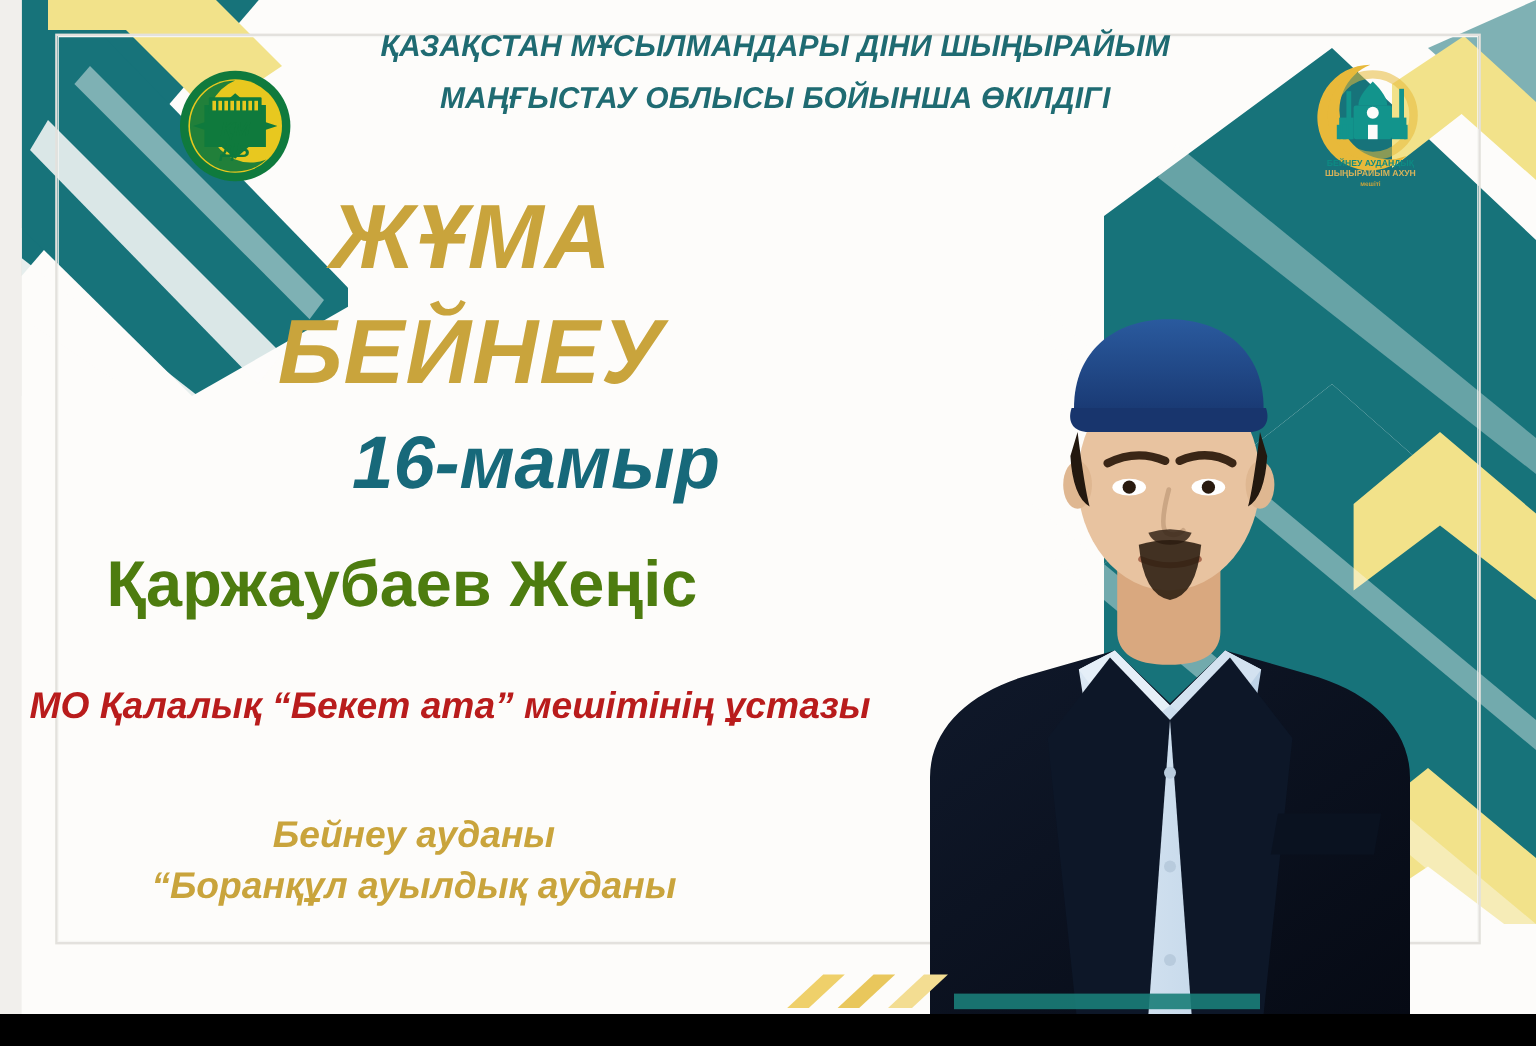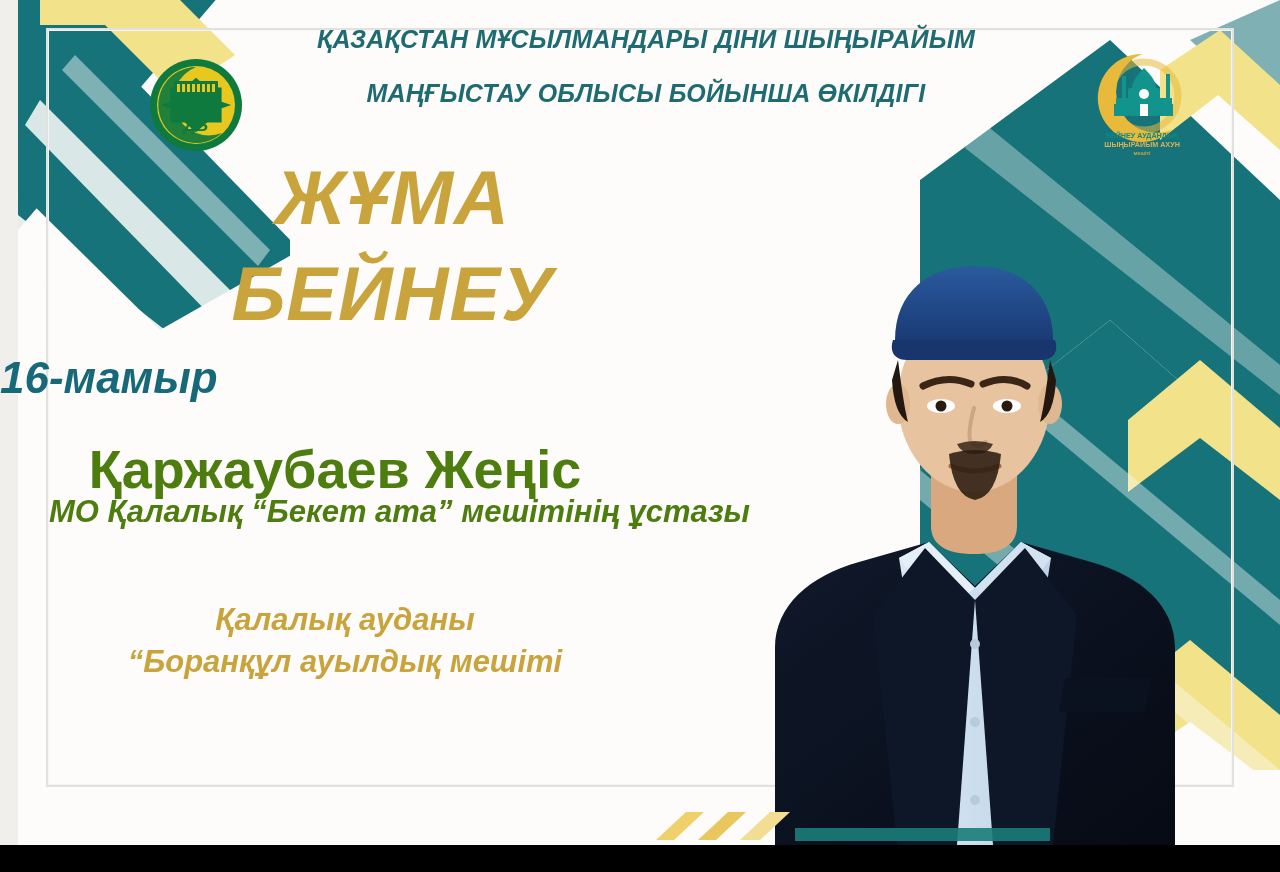--- a/index.html
+++ b/index.html
@@ -62,21 +62,21 @@
     text-align:center;
     z-index:6;
   }
   .header .line{
     color:#1f6b72;
     font-weight:bold;font-style:italic;
     font-size:25px;letter-spacing:0.2px;
     line-height:1.05;
     white-space:nowrap;
   }
-  .header .line.l2{margin-top:28px;}
+  .header .line.l2{margin-top:17px;}
 
   
   .logo-kmdb{position:absolute;left:148px;top:57px;width:96px;height:96px;z-index:7;font-style:italic;}
   .logo-mosque{position:absolute;left:1082px;top:46px;width:120px;height:120px;z-index:7;}
   .logo-kmdb svg,.logo-mosque svg{display:block;}
 
   
   .main{
     position:absolute;left:0;top:160px;width:760px;z-index:5;
   }
@@ -85,38 +85,39 @@
     font-weight:bold;font-style:italic;
     font-size:76px;line-height:1.0;
     letter-spacing:1px;
     text-align:center;
     padding-left:25px;
   }
   .t-uag{margin-top:20px;}
   .t-date{
     color:#17697a;
     font-weight:bold;font-style:italic;
-    font-size:44px;line-height:1.0;
+    font-size:62px;line-height:1.0;
     margin-top:24px;
-    text-align:left;
+    text-align:right;
     padding-right:160px;
   }
   .t-name{
     color:#4d7c0f;
     font-weight:bold;
     font-size:54px;line-height:1.0;
     margin-top:42px;
     text-align:center;
     padding-right:90px;
   }
   .t-role{
-    color:#4d7c0f;
+    color:#b91c1c;
     font-weight:bold;font-style:italic;
     font-size:31px;line-height:1.0;
-    text-align:right;
+    margin-top:58px;
+    text-align:center;
     padding-right:10px;
     white-space:nowrap;
   }
   .t-foot{
     color:#c9a43c;
     font-weight:bold;font-style:italic;
     font-size:31px;line-height:1.35;
     margin-top:72px;
     text-align:center;
     padding-right:70px;
@@ -324,21 +325,21 @@
     </svg>
     <div class="shelf"></div>
 
     <div class="main">
       <div class="t-jum">ЖҰМА</div>
       <div class="t-uag">БЕЙНЕУ</div>
       <div class="t-date">16-мамыр</div>
       <div class="t-name">Қаржаубаев Жеңіс</div>
       <div class="t-role">МО Қалалық “Бекет ата” мешітінің ұстазы</div>
       <div class="t-foot">
-        <div>Қалалық ауданы</div>
-        <div>“Боранқұл ауылдық мешіті</div>
+        <div>Бейнеу ауданы</div>
+        <div>“Боранқұл ауылдық ауданы</div>
       </div>
     </div>
 
   </div>
 
   <div class="bottom-bar"></div>
 </div>
 
 </body></html>

